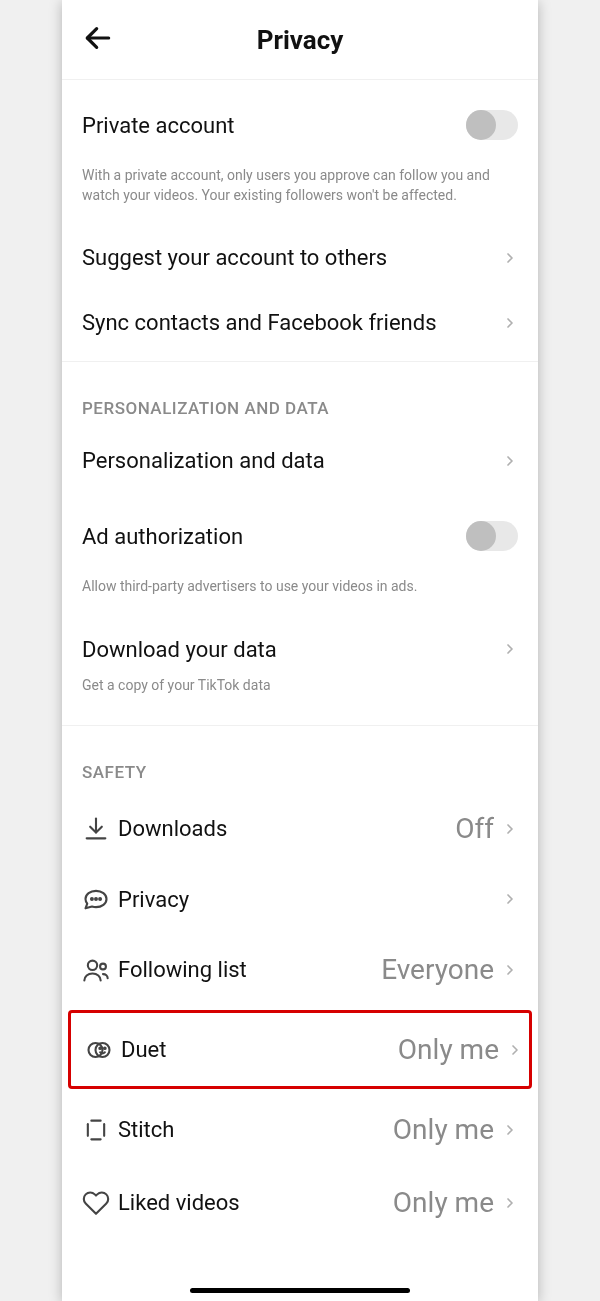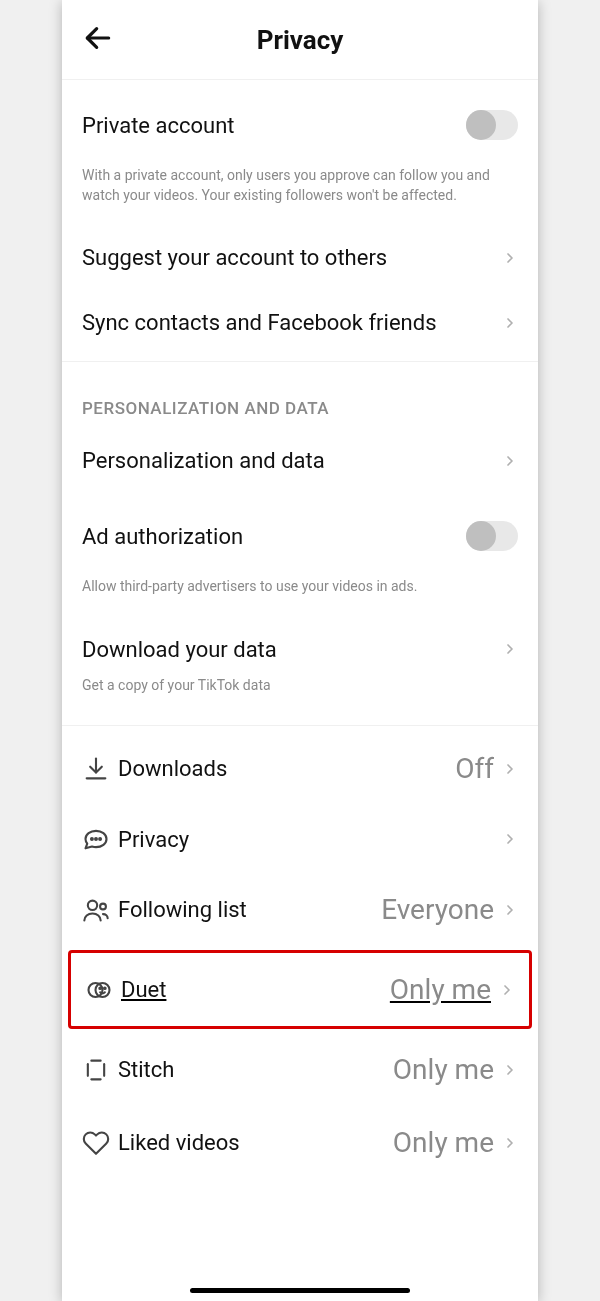--- a/index.html
+++ b/index.html
@@ -212,20 +212,21 @@
         <div class="row-label">Download your data</div>
       </div>
       <svg class="chevron" width="16" height="16" viewBox="0 0 24 24" fill="none" stroke="currentColor" stroke-width="2.5" stroke-linecap="round" stroke-linejoin="round">
           <polyline points="9 18 15 12 9 6"></polyline>
         </svg>
     </div>
     <div class="row-desc">Get a copy of your TikTok data</div>
 
     <div class="divider" style="margin-top:18px;"></div>
 
+    <div class="section-header">SAFETY</div>
 
     <div class="row row-clickable">
       <div class="row-with-icon">
         <svg class="row-icon" viewBox="0 0 24 24" fill="none" stroke="currentColor" stroke-width="1.8" stroke-linecap="round" stroke-linejoin="round">
           <path d="M12 3v12"></path>
             <polyline points="7 10 12 15 17 10"></polyline>
             <line x1="4" y1="20" x2="20" y2="20"></line>
         </svg>
         <div class="row-label">Downloads</div>
       </div>
@@ -266,21 +267,21 @@
       </div>
       <div class="row-right">
         <span class="row-value">Everyone</span>
         <svg class="chevron" width="16" height="16" viewBox="0 0 24 24" fill="none" stroke="currentColor" stroke-width="2.5" stroke-linecap="round" stroke-linejoin="round">
             <polyline points="9 18 15 12 9 6"></polyline>
           </svg>
       </div>
     </div>
 
     <div class="highlight-box">
-      <div class="row row-clickable" style="padding-left:14px;padding-right:14px;text-decoration:underline;">
+      <div class="row row-clickable" style="padding-left:14px;padding-right:6px;">
         <div class="row-with-icon">
           <svg class="row-icon" viewBox="0 0 24 24" fill="none" stroke="currentColor" stroke-width="1.8" stroke-linecap="round" stroke-linejoin="round">
             <circle cx="9" cy="12" r="6"></circle>
               <circle cx="15" cy="12" r="6"></circle>
             <circle cx="13" cy="10.5" r="0.7" fill="currentColor"></circle>
               <circle cx="17" cy="10.5" r="0.7" fill="currentColor"></circle>
             <path d="M13 14c.6.6 1.4 1 2 1s1.4-.4 2-1"></path>
           </svg>
           <div class="row-label">Duet</div>
         </div>

